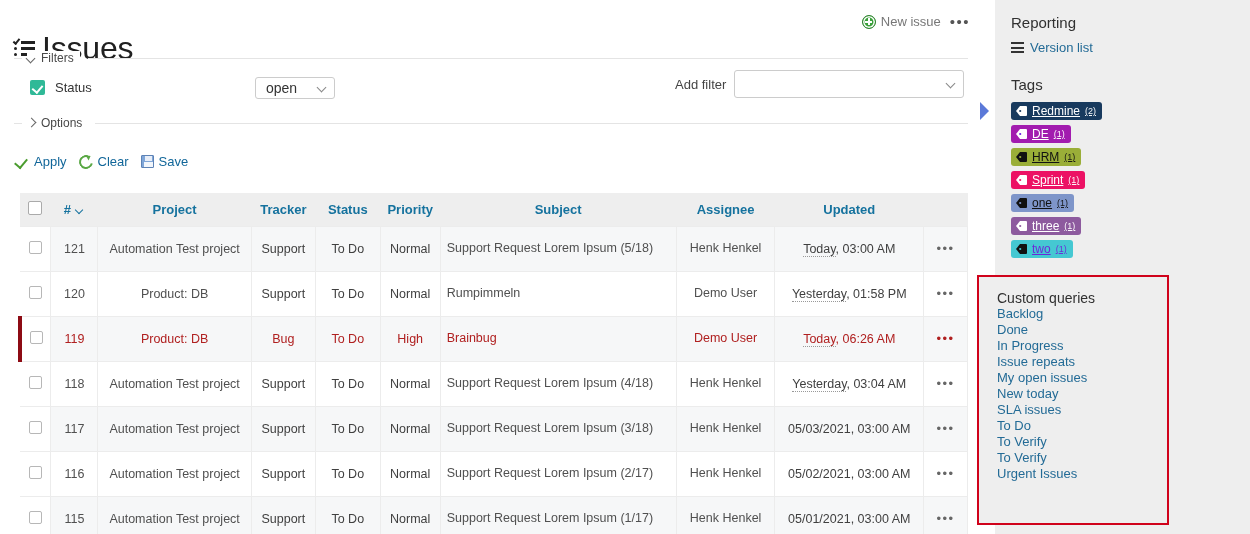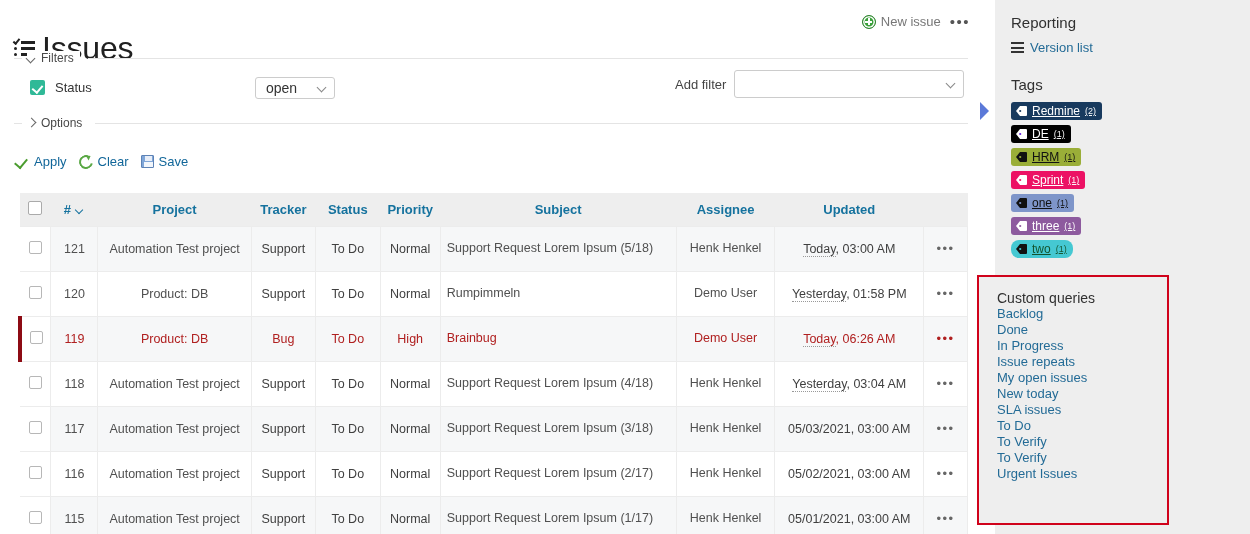--- a/index.html
+++ b/index.html
@@ -458,21 +458,21 @@
         <div class="tag-row"><a class="tag" href="#" style="background: rgb(24, 58, 94); color: rgb(255, 255, 255);">
             <span class="tag-glyph">
               <svg width="11" height="10" viewBox="0 0 11 10">
                 <path d="M0 5 L4 0 H10 A1 1 0 0 1 11 1 V9 A1 1 0 0 1 10 10 H4 Z" fill="#ffffff"></path>
                 <circle cx="4.2" cy="5" r="1.1" fill="#183a5e"></circle>
               </svg>
             </span>
             <span>Redmine</span>
             <span class="cnt">(2)</span>
           </a></div>
-        <div class="tag-row"><a class="tag" href="#" style="background: #000000; color: rgb(255, 255, 255); align-items: center;">
+        <div class="tag-row"><a class="tag" href="#" style="background: #a21caf; color: rgb(255, 255, 255); align-items: center;">
             <span class="tag-glyph">
               <svg width="11" height="10" viewBox="0 0 11 10">
                 <path d="M0 5 L4 0 H10 A1 1 0 0 1 11 1 V9 A1 1 0 0 1 10 10 H4 Z" fill="#ffffff"></path>
                 <circle cx="4.2" cy="5" r="1.1" fill="#6a1fe0"></circle>
               </svg>
             </span>
             <span>DE</span>
             <span class="cnt">(1)</span>
           </a></div>
         <div class="tag-row"><a class="tag" href="#" style="background: rgb(154, 174, 56); color: rgb(17, 17, 17);">
@@ -508,21 +508,21 @@
         <div class="tag-row"><a class="tag" href="#" style="background: rgb(141, 90, 158); color: rgb(255, 255, 255);">
             <span class="tag-glyph">
               <svg width="11" height="10" viewBox="0 0 11 10">
                 <path d="M0 5 L4 0 H10 A1 1 0 0 1 11 1 V9 A1 1 0 0 1 10 10 H4 Z" fill="#ffffff"></path>
                 <circle cx="4.2" cy="5" r="1.1" fill="#8d5a9e"></circle>
               </svg>
             </span>
             <span>three</span>
             <span class="cnt">(1)</span>
           </a></div>
-        <div class="tag-row"><a class="tag" href="#" style="background: rgb(69, 200, 210); color: #14532d; border-radius: 8px;">
+        <div class="tag-row"><a class="tag" href="#" style="background: rgb(69, 200, 210); color: #6d28d9;">
             <span class="tag-glyph">
               <svg width="11" height="10" viewBox="0 0 11 10">
                 <path d="M0 5 L4 0 H10 A1 1 0 0 1 11 1 V9 A1 1 0 0 1 10 10 H4 Z" fill="#111111"></path>
                 <circle cx="4.2" cy="5" r="1.1" fill="#45c8d2"></circle>
               </svg>
             </span>
             <span>two</span>
             <span class="cnt">(1)</span>
           </a></div>
       </div>

